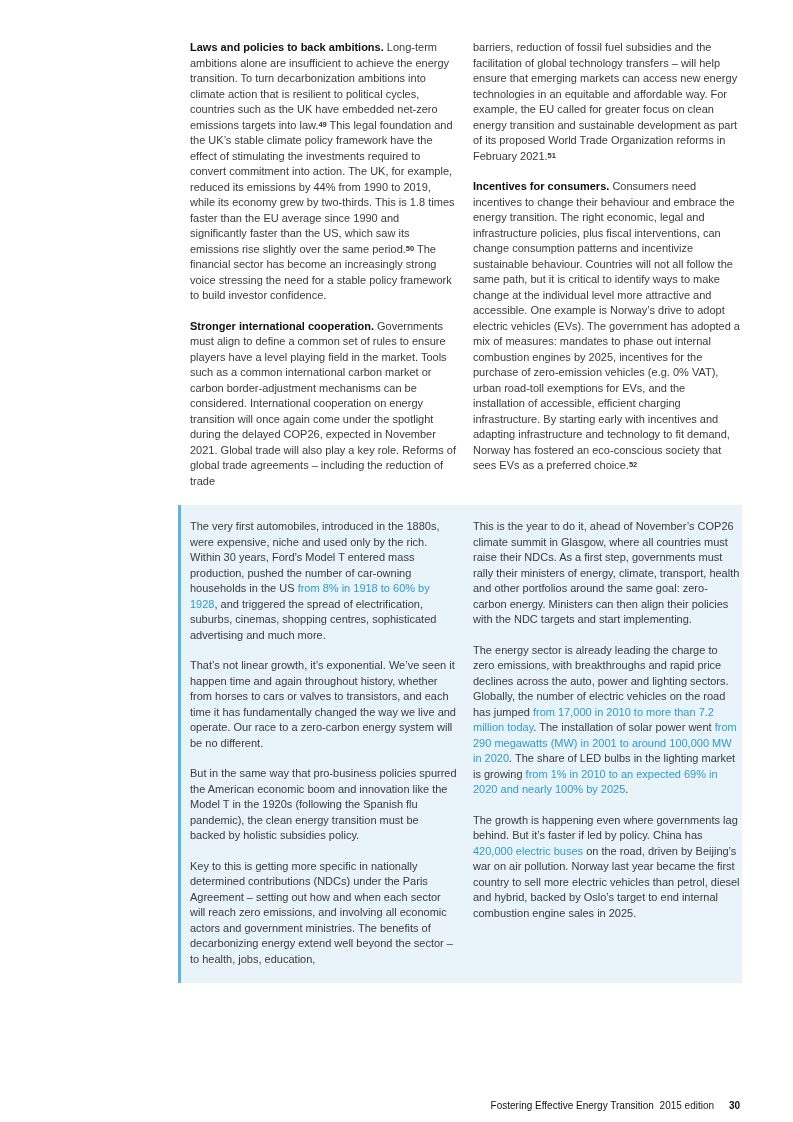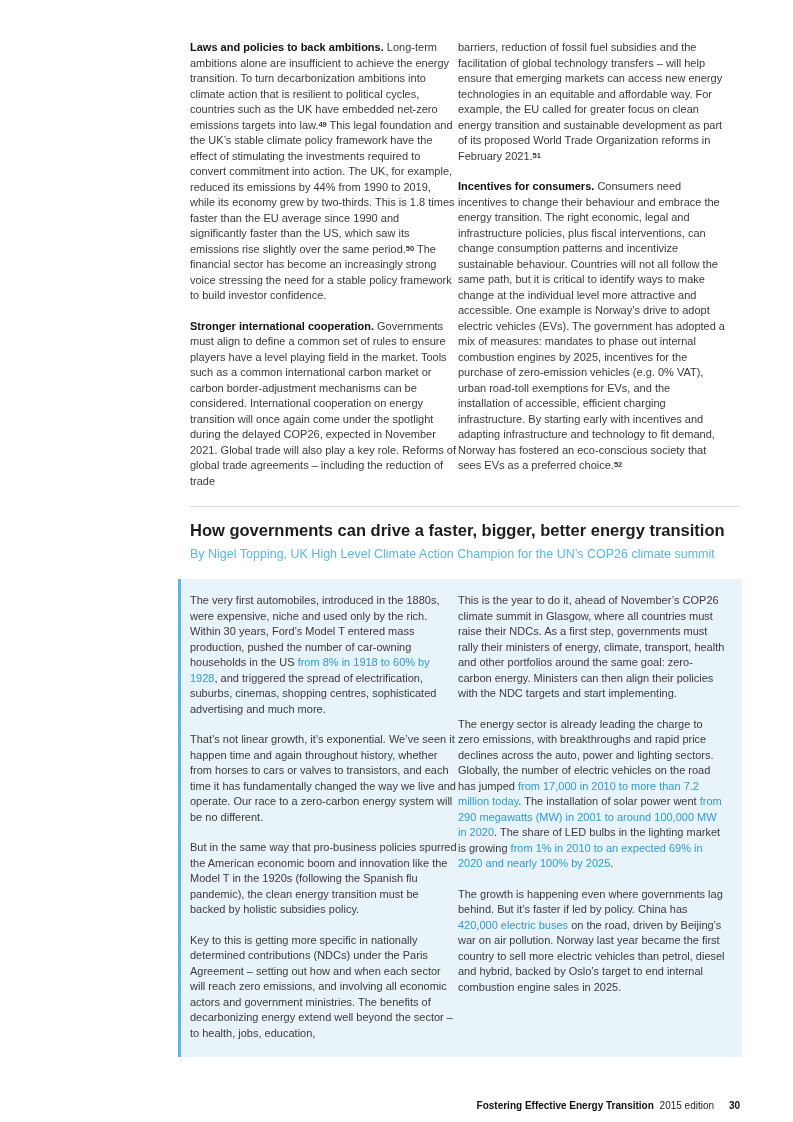--- a/index.html
+++ b/index.html
@@ -11,21 +11,21 @@
     font-family: "Liberation Sans", sans-serif;
     color: #333333;
     overflow: hidden;
   }
   .content {
     position: absolute;
     left: 190px;
     top: 40px;
     width: 550px;
   }
-  .two-col { display: flex; gap: 1px; }
+  .two-col { display: flex; gap: 16px; }
   .col {
     width: 267px;
     font-size: 11px;
     line-height: 15.5px;
     text-align: left;
   }
   p.para { margin: 0 0 15px 0; }
   p.para:last-child { margin-bottom: 0; }
   .lead { font-weight: bold; color: #111111; }
   .text { color: #3a3a3a; }
@@ -67,44 +67,40 @@
   .page-footer {
     position: absolute;
     top: 1100px;
     left: 190px;
     width: 550px;
     text-align: right;
     font-size: 10px;
     color: #111111;
     white-space: nowrap;
   }
-  .ft-title { font-weight: bold; }
+  .ft-title { font-weight: normal; }
   .ft-edition { font-weight: normal; margin-left: 3px; color: #222222; }
   .ft-page { font-weight: bold; margin-left: 12px; }
 </style>
 </head>
 <body>
 
 <div class="content">
 
   <section class="two-col">
     <div class="col">
         <p class="para"><span class="lead">Laws and policies to back ambitions. </span><span class="text">Long-term ambitions alone are insufficient to achieve the energy transition. To turn decarbonization ambitions into climate action that is resilient to political cycles, countries such as the UK have embedded net-zero emissions targets into law.</span><span class="sup">49</span><span class="text"> This legal foundation and the UK’s stable climate policy framework have the effect of stimulating the investments required to convert commitment into action. The UK, for example, reduced its emissions by 44% from 1990 to 2019, while its economy grew by two-thirds. This is 1.8 times faster than the EU average since 1990 and significantly faster than the US, which saw its emissions rise slightly over the same period.</span><span class="sup">50</span><span class="text"> The financial sector has become an increasingly strong voice stressing the need for a stable policy framework to build investor confidence.</span></p>
         <p class="para"><span class="lead">Stronger international cooperation. </span><span class="text">Governments must align to define a common set of rules to ensure players have a level playing field in the market. Tools such as a common international carbon market or carbon border-adjustment mechanisms can be considered. International cooperation on energy transition will once again come under the spotlight during the delayed COP26, expected in November 2021. Global trade will also play a key role. Reforms of global trade agreements – including the reduction of trade</span></p>
       </div>
     <div class="col">
         <p class="para"><span class="text">barriers, reduction of fossil fuel subsidies and the facilitation of global technology transfers – will help ensure that emerging markets can access new energy technologies in an equitable and affordable way. For example, the EU called for greater focus on clean energy transition and sustainable development as part of its proposed World Trade Organization reforms in February 2021.</span><span class="sup">51</span></p>
         <p class="para"><span class="lead">Incentives for consumers. </span><span class="text">Consumers need incentives to change their behaviour and embrace the energy transition. The right economic, legal and infrastructure policies, plus fiscal interventions, can change consumption patterns and incentivize sustainable behaviour. Countries will not all follow the same path, but it is critical to identify ways to make change at the individual level more attractive and accessible. One example is Norway’s drive to adopt electric vehicles (EVs). The government has adopted a mix of measures: mandates to phase out internal combustion engines by 2025, incentives for the purchase of zero-emission vehicles (e.g. 0% VAT), urban road-toll exemptions for EVs, and the installation of accessible, efficient charging infrastructure. By starting early with incentives and adapting infrastructure and technology to fit demand, Norway has fostered an eco-conscious society that sees EVs as a preferred choice.</span><span class="sup">52</span></p>
       </div>
   </section>
 
-  <header class="feature-head">
-    <h1 class="feature-title">How governments can drive a faster, bigger, better energy transition</h1>
-    <p class="feature-byline">By Nigel Topping, UK High Level Climate Action Champion for the UN’s COP26 climate summit</p>
-  </header>
 
   <section class="feature-box two-col">
     <div class="col">
         <p class="para"><span class="text">The very first automobiles, introduced in the 1880s, were expensive, niche and used only by the rich. Within 30 years, Ford’s Model T entered mass production, pushed the number of car-owning households in the US </span><span class="hl">from 8% in 1918 to 60% by 1928</span><span class="text">, and triggered the spread of electrification, suburbs, cinemas, shopping centres, sophisticated advertising and much more.</span></p>
         <p class="para"><span class="text">That’s not linear growth, it’s exponential. We’ve seen it happen time and again throughout history, whether from horses to cars or valves to transistors, and each time it has fundamentally changed the way we live and operate. Our race to a zero-carbon energy system will be no different.</span></p>
         <p class="para"><span class="text">But in the same way that pro-business policies spurred the American economic boom and innovation like the Model T in the 1920s (following the Spanish flu pandemic), the clean energy transition must be backed by holistic subsidies policy.</span></p>
         <p class="para"><span class="text">Key to this is getting more specific in nationally determined contributions (NDCs) under the Paris Agreement – setting out how and when each sector will reach zero emissions, and involving all economic actors and government ministries. The benefits of decarbonizing energy extend well beyond the sector – to health, jobs, education,</span></p>
       </div>
     <div class="col">
         <p class="para"><span class="text">This is the year to do it, ahead of November’s COP26 climate summit in Glasgow, where all countries must raise their NDCs. As a first step, governments must rally their ministers of energy, climate, transport, health and other portfolios around the same goal: zero-carbon energy. Ministers can then align their policies with the NDC targets and start implementing.</span></p>

